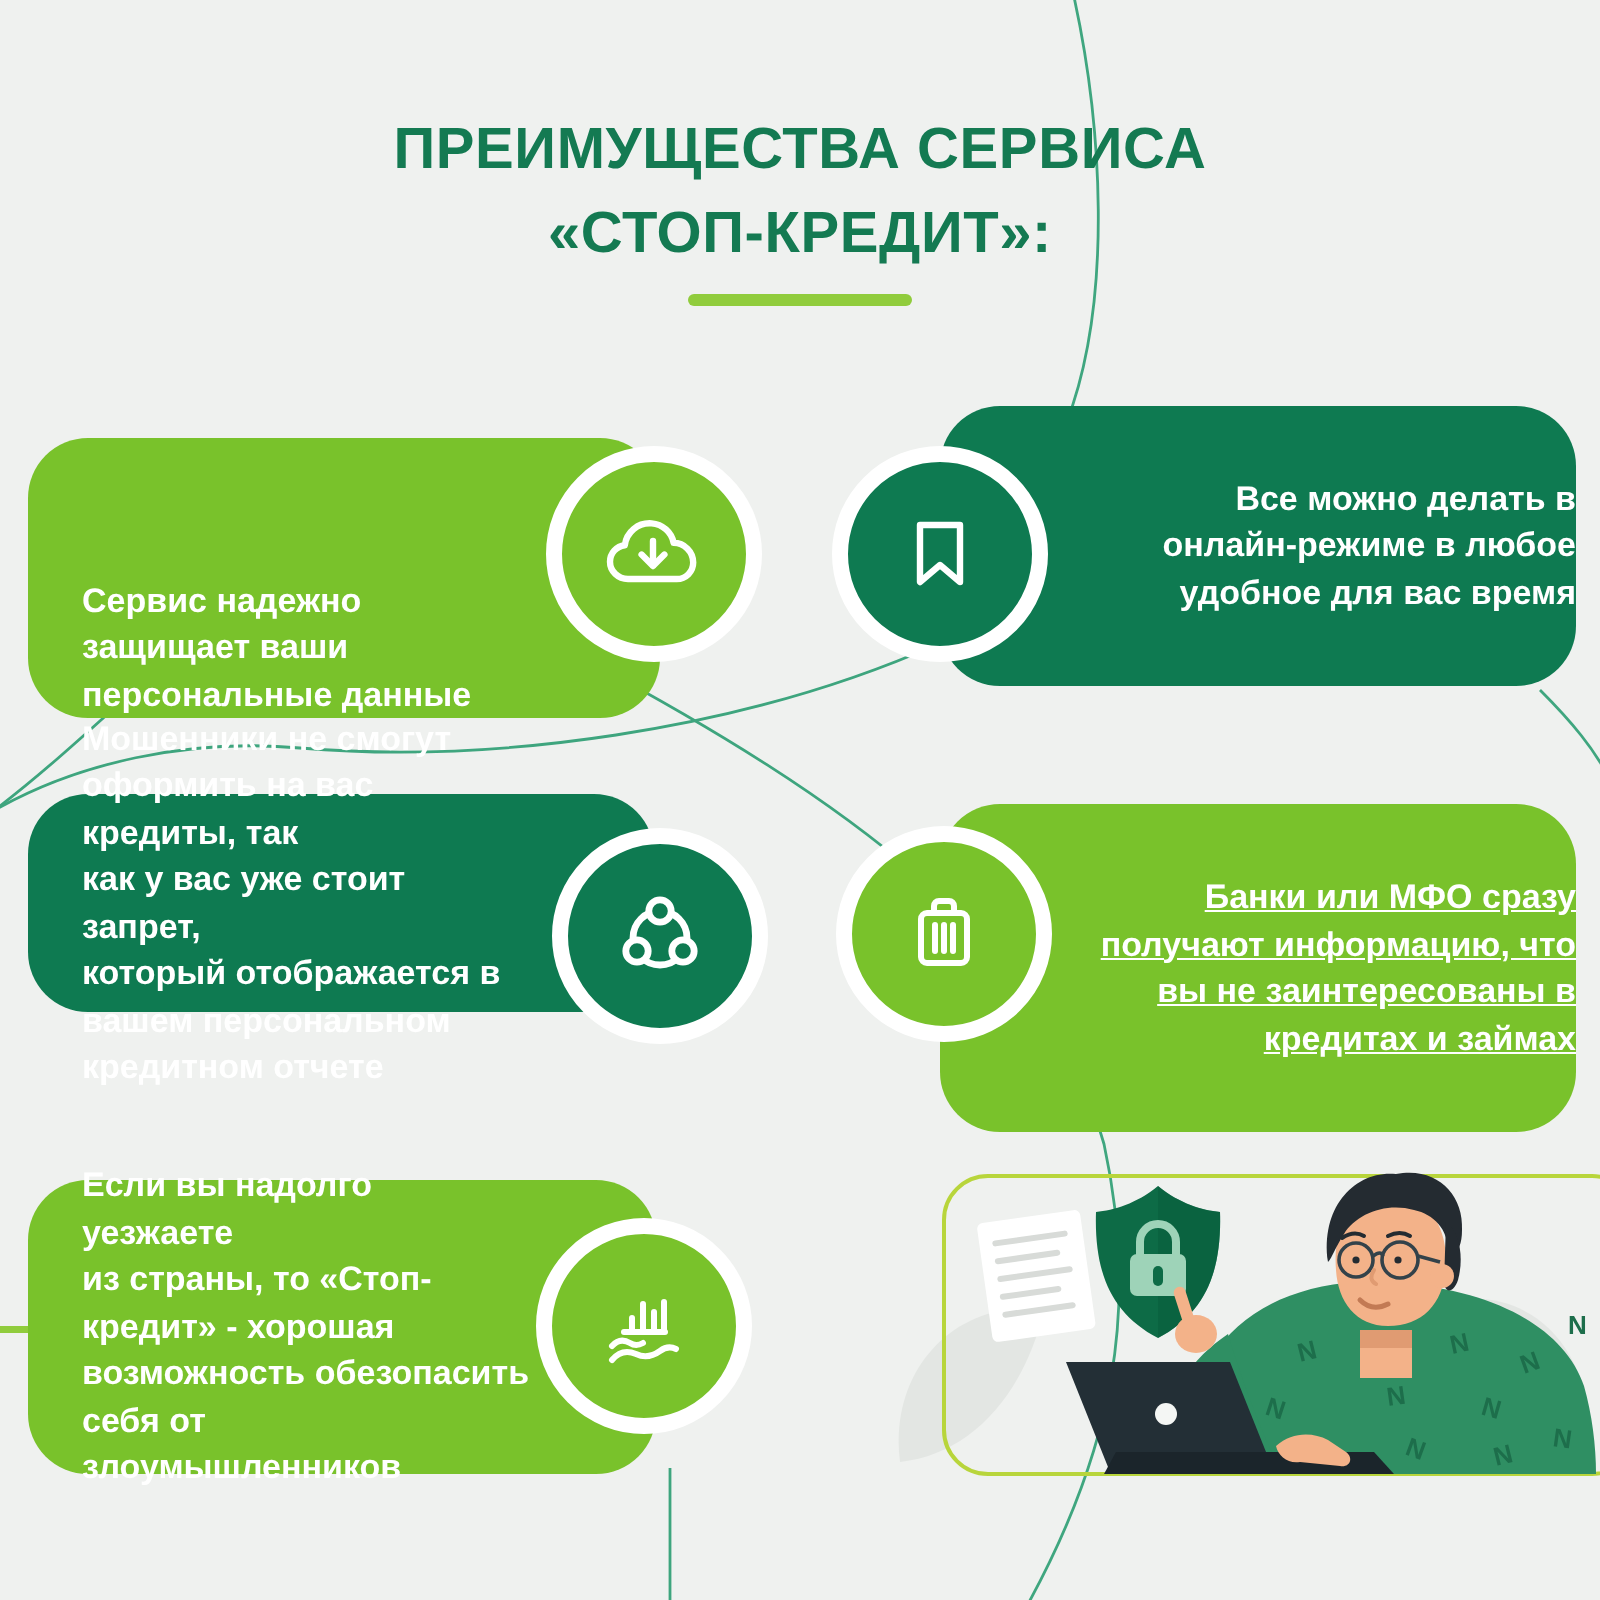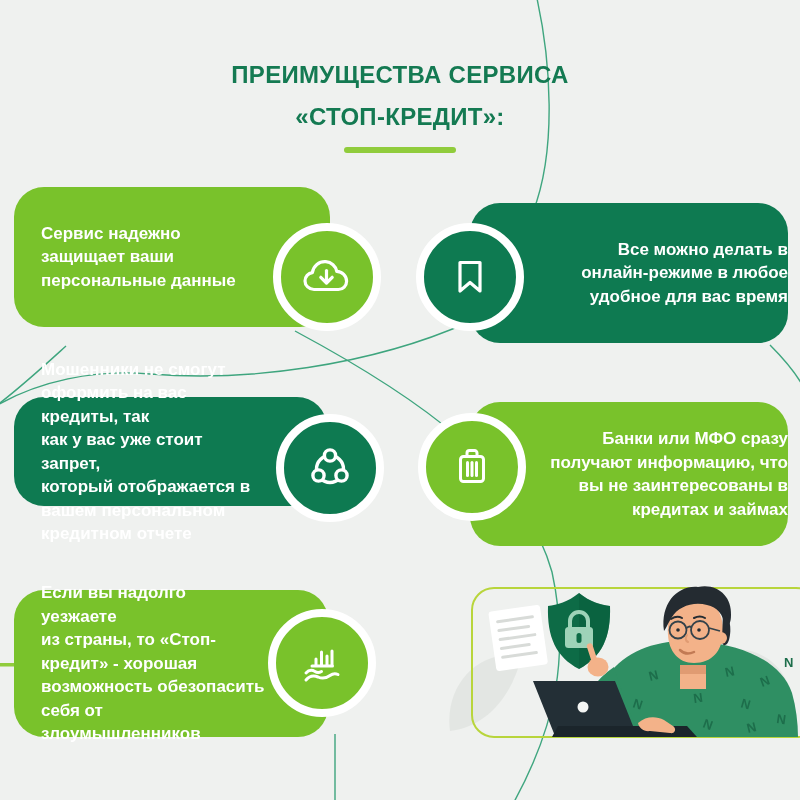--- a/index.html
+++ b/index.html
@@ -6,43 +6,43 @@
   .canvas {
     position:relative; width:800px; height:800px; margin:0 auto;
     background:var(--bg,#eff1ef); overflow:hidden;
     font-family:"Liberation Sans", sans-serif;
   }
   .decor { position:absolute; left:0; top:0; z-index:1; pointer-events:none; }
 
   .page-title {
     position:absolute; top:54px; left:0; width:100%; z-index:2;
     margin:0; text-align:center; white-space:pre-line;
-    font-size:24px; line-height:42px; font-weight:bold;
+    font-size:29px; line-height:42px; font-weight:bold;
     color:var(--title,#147a52); letter-spacing:.3px;
   }
   .title-underline {
     position:absolute; top:147px; left:344px; width:112px; height:6px;
     border-radius:3px; background:var(--underline,#90cc3c); z-index:2;
   }
 
   .card {
     position:absolute; z-index:2; border-radius:30px;
     display:flex; align-items:center; color:#fff; font-weight:bold;
   }
   .card.lime { background:var(--lime,#79c22b); }
   .card.dark { background:var(--dark,#0e7a51); }
   .card-text { margin:0; white-space:pre-line; font-size:17px; line-height:23.5px; }
   .card.left  .card-text { text-align:left;  padding-left:27px;  padding-right:62px; }
   .card.right { justify-content:flex-end; }
   .card.right .card-text { text-align:right; padding-left:60px; }
 
-  .c1 { left:14px;  top:187px; width:316px; height:140px; }
+  .c1 { left:14px;  top:219px; width:316px; height:140px;align-items:flex-end; }
   .c2 { left:470px; top:203px; width:318px; height:140px; }
   .c3 { left:14px;  top:397px; width:313px; height:109px; }
-  .c4 { left:470px; top:402px; width:318px; height:144px; }
+  .c4 { left:470px; top:402px; width:318px; height:164px;text-decoration:underline; }
   .c5 { left:14px;  top:590px; width:314px; height:147px;justify-content:flex-end; }
 
   .badge {
     position:absolute; z-index:3; width:92px; height:92px; border-radius:50%;
     border:8px solid #fff; box-sizing:content-box;
     display:flex; align-items:center; justify-content:center;
   }
   .badge.lime { background:var(--lime,#79c22b); }
   .badge.dark { background:var(--dark,#0e7a51); }
   .b1 { left:273px; top:223px; }

